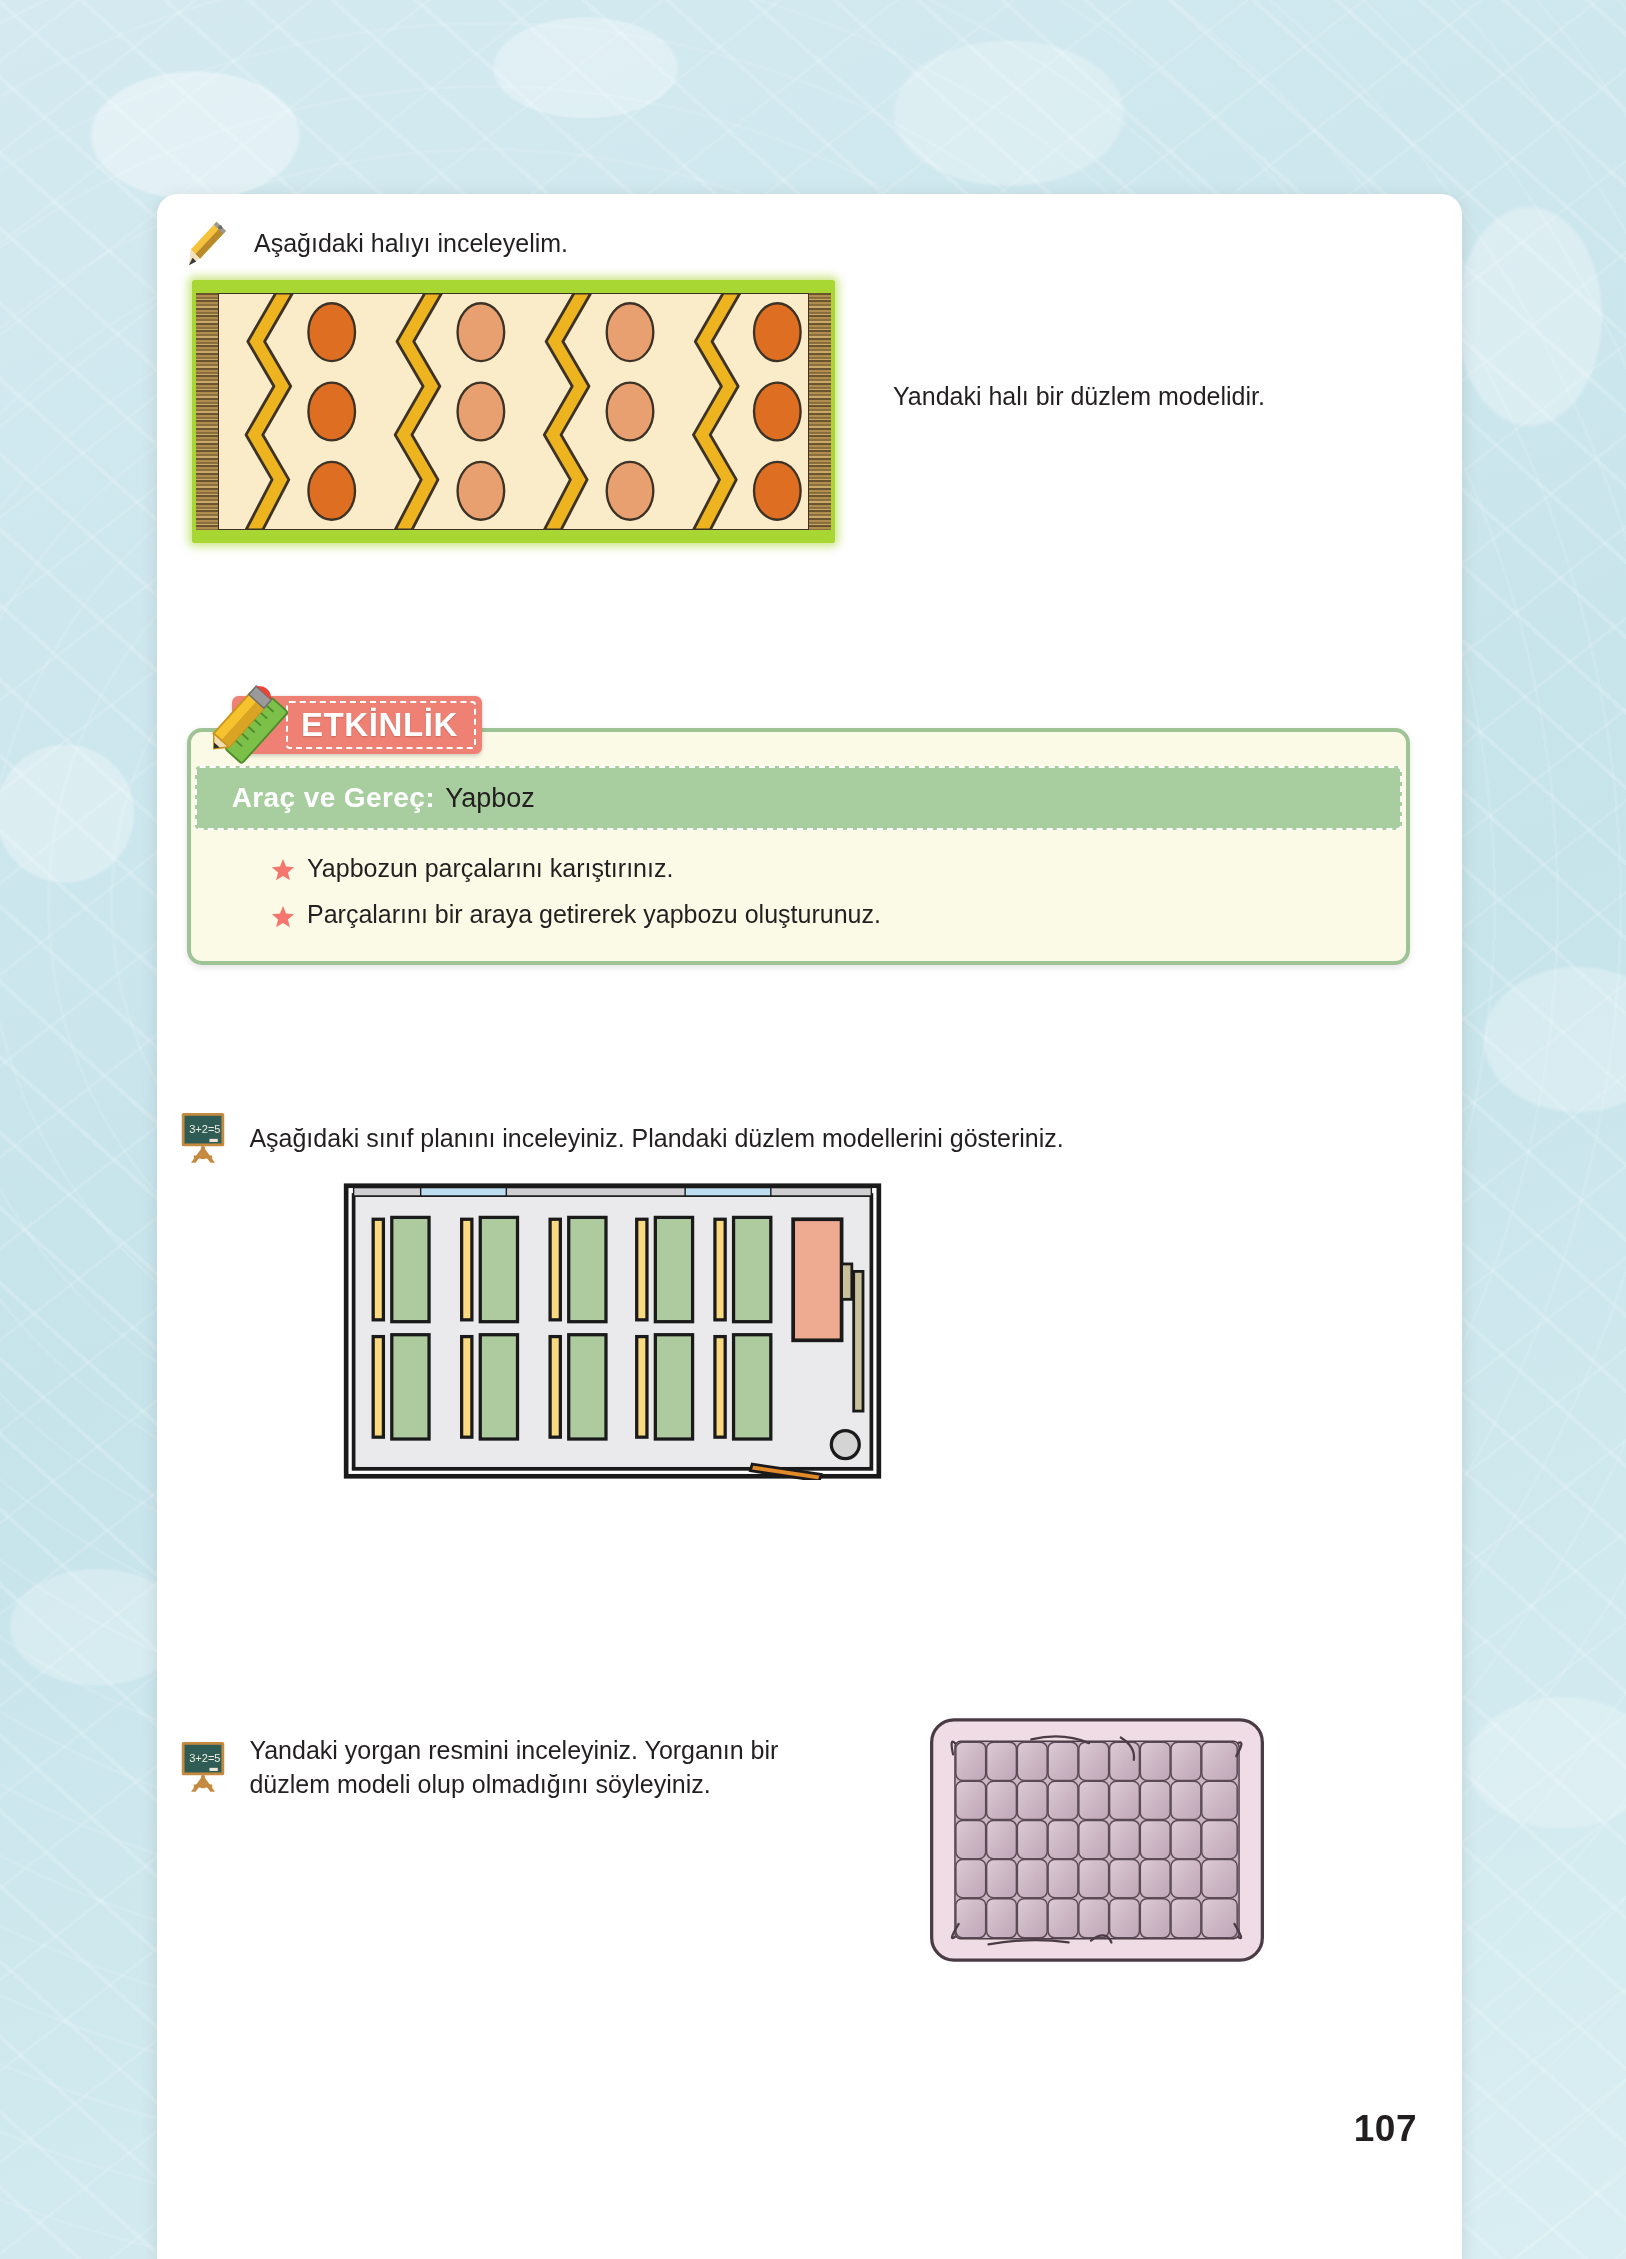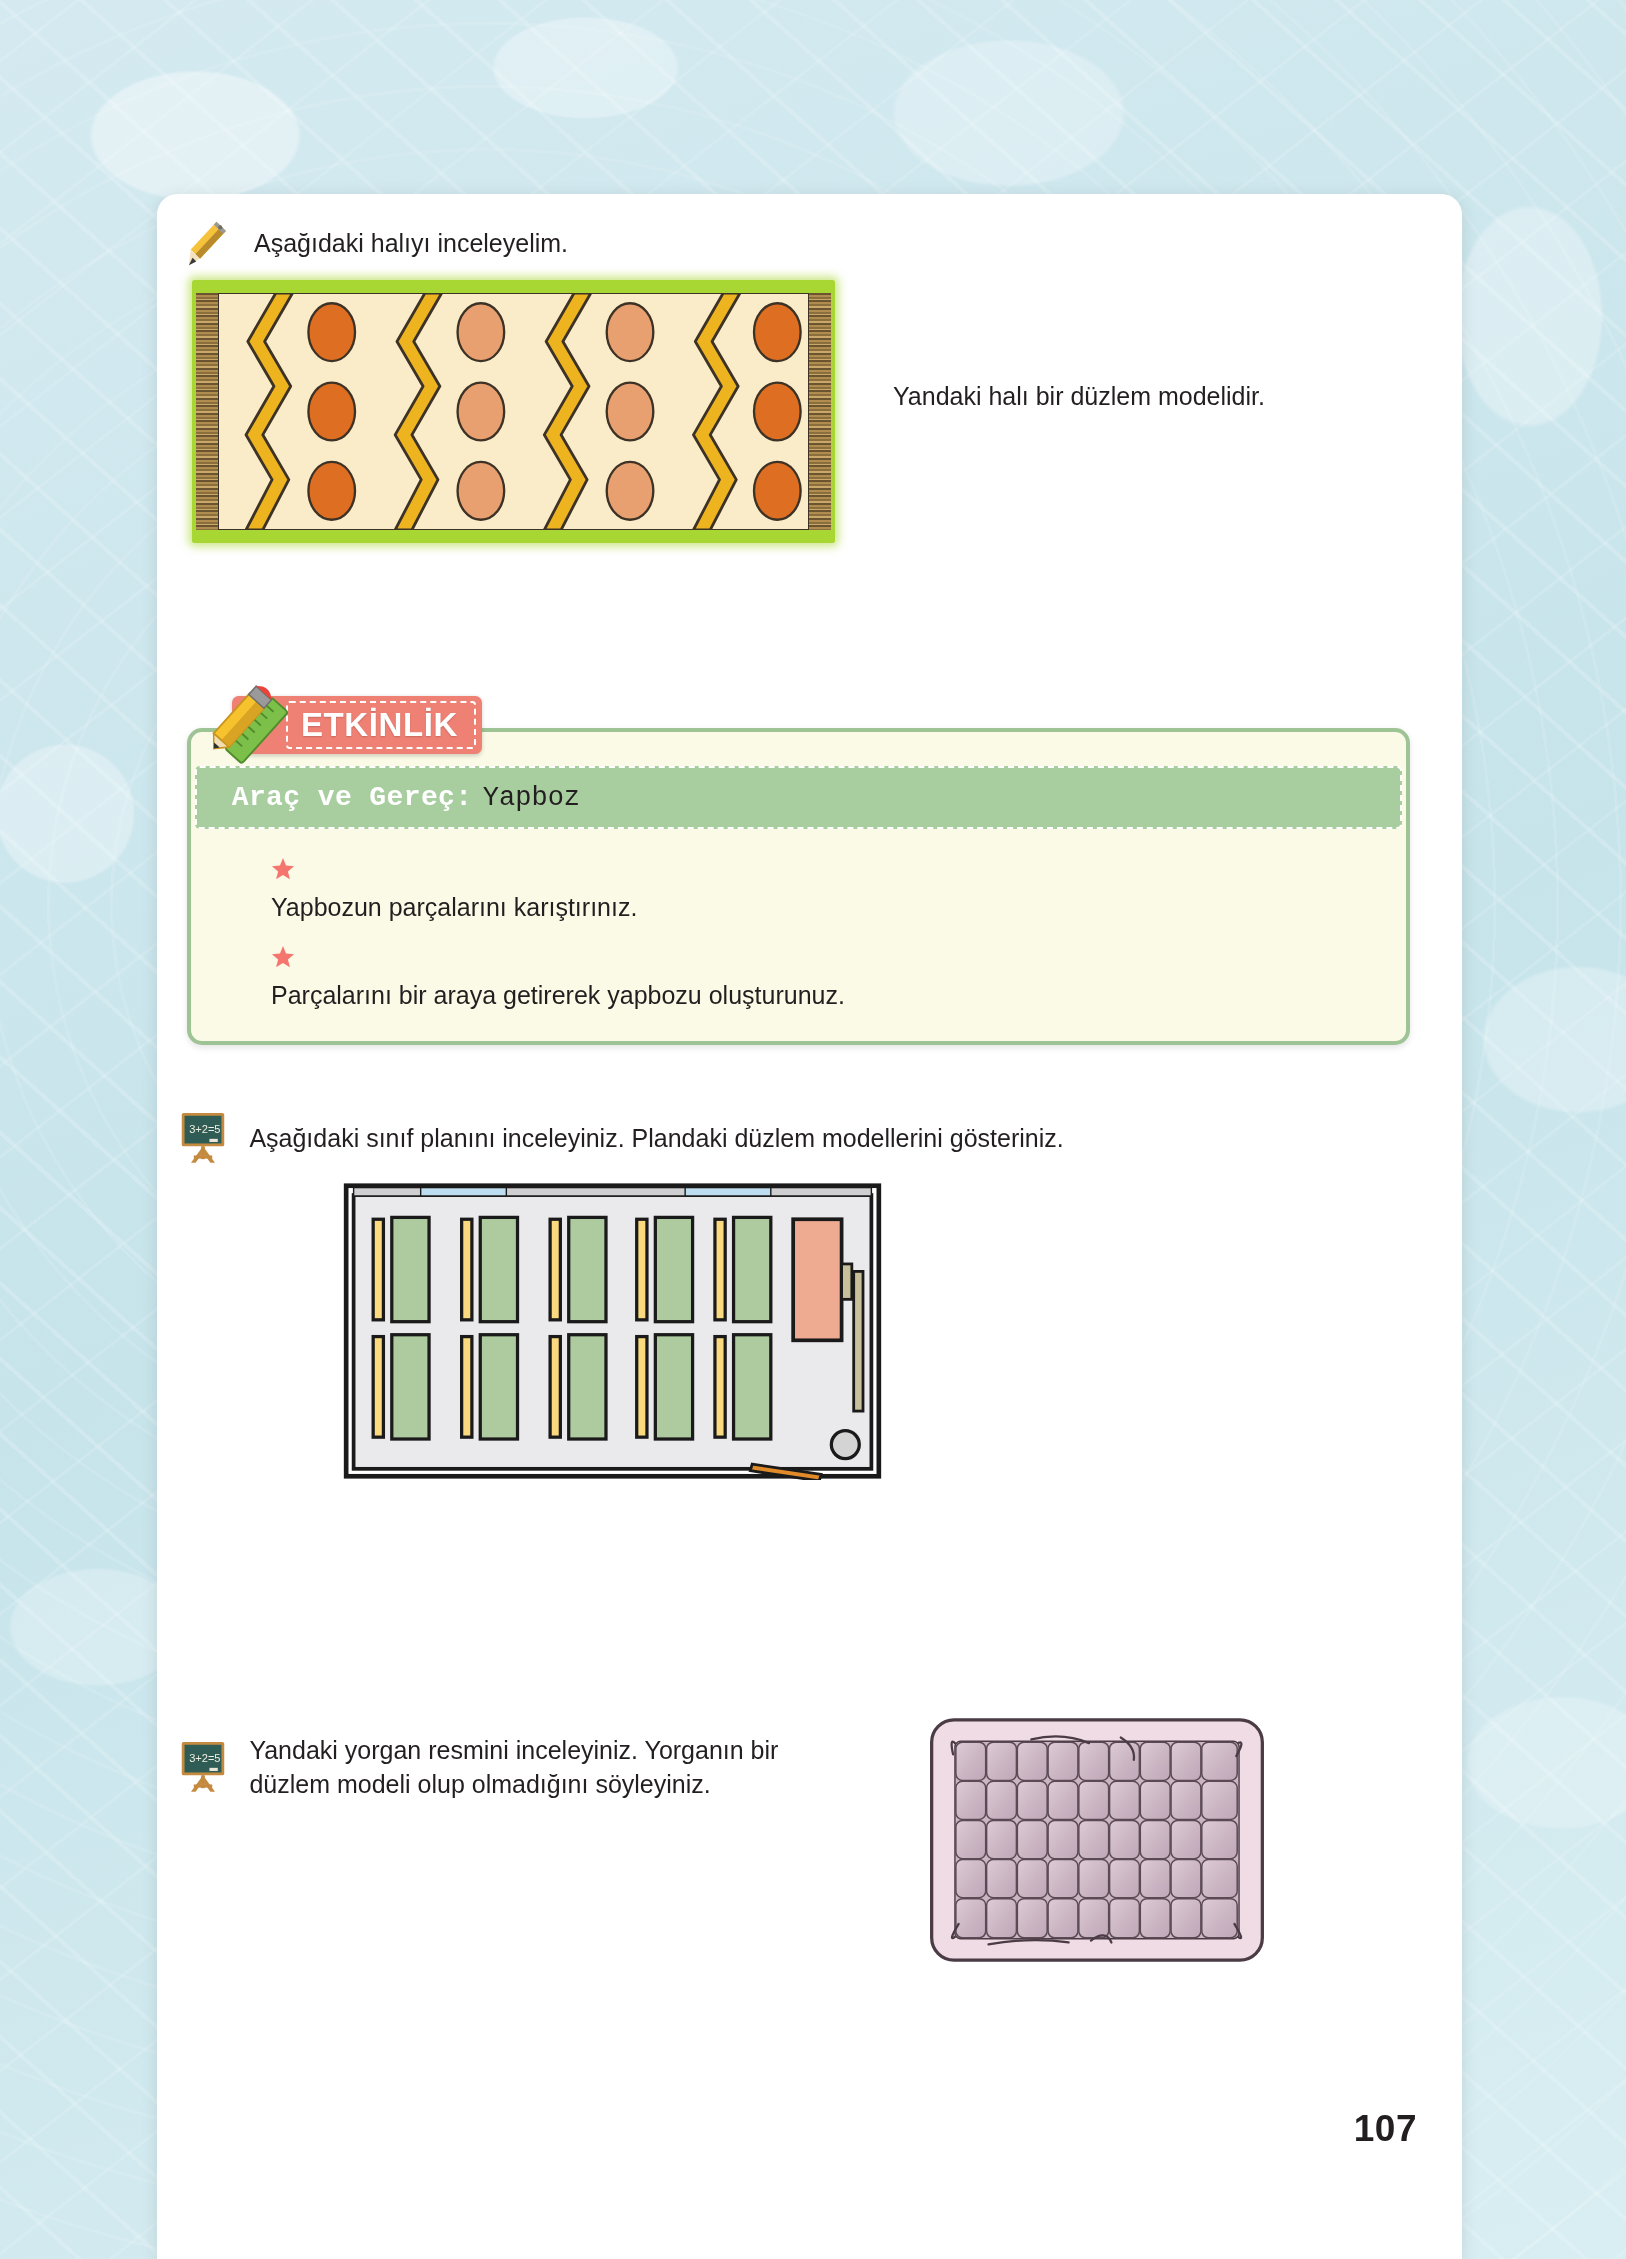--- a/index.html
+++ b/index.html
@@ -169,39 +169,37 @@
   }
   .materials-strip {
     margin: 5.6px 3.7px 0 3.7px;
     background: #a8ceA0;
     border: 2.8px dashed #ffffff;
     border-radius: 4.7px;
     padding: 14px 0 14px 35px;
     display: flex;
     align-items: baseline;
     gap: 10.3px;
-    font-family: Liberation Mono, monospace;
   }
   .materials-label {
     color: #ffffff;
     font-weight: bold;
     font-size: 28px;
     letter-spacing: 0.4px;
   }
   .materials-value { color: #231f20; font-size: 27px; }
 
   .steps { list-style: none; padding: 24px 0 28px 80px; }
   .steps li {
     display: flex;
     align-items: flex-start;
     gap: 12px;
     margin-bottom: 17.7px;
     font-size: 25px;
     color: #231f20;
-    flex-direction: column;
   }
   .steps li:last-child { margin-bottom: 3.7px; }
   .star-icon { width: 24px; height: 24px; flex: 0 0 24px; margin-top: 4.7px; }
 
   
   .board-row {
     position: absolute;
     display: flex;
     align-items: center;
     gap: 22px;

